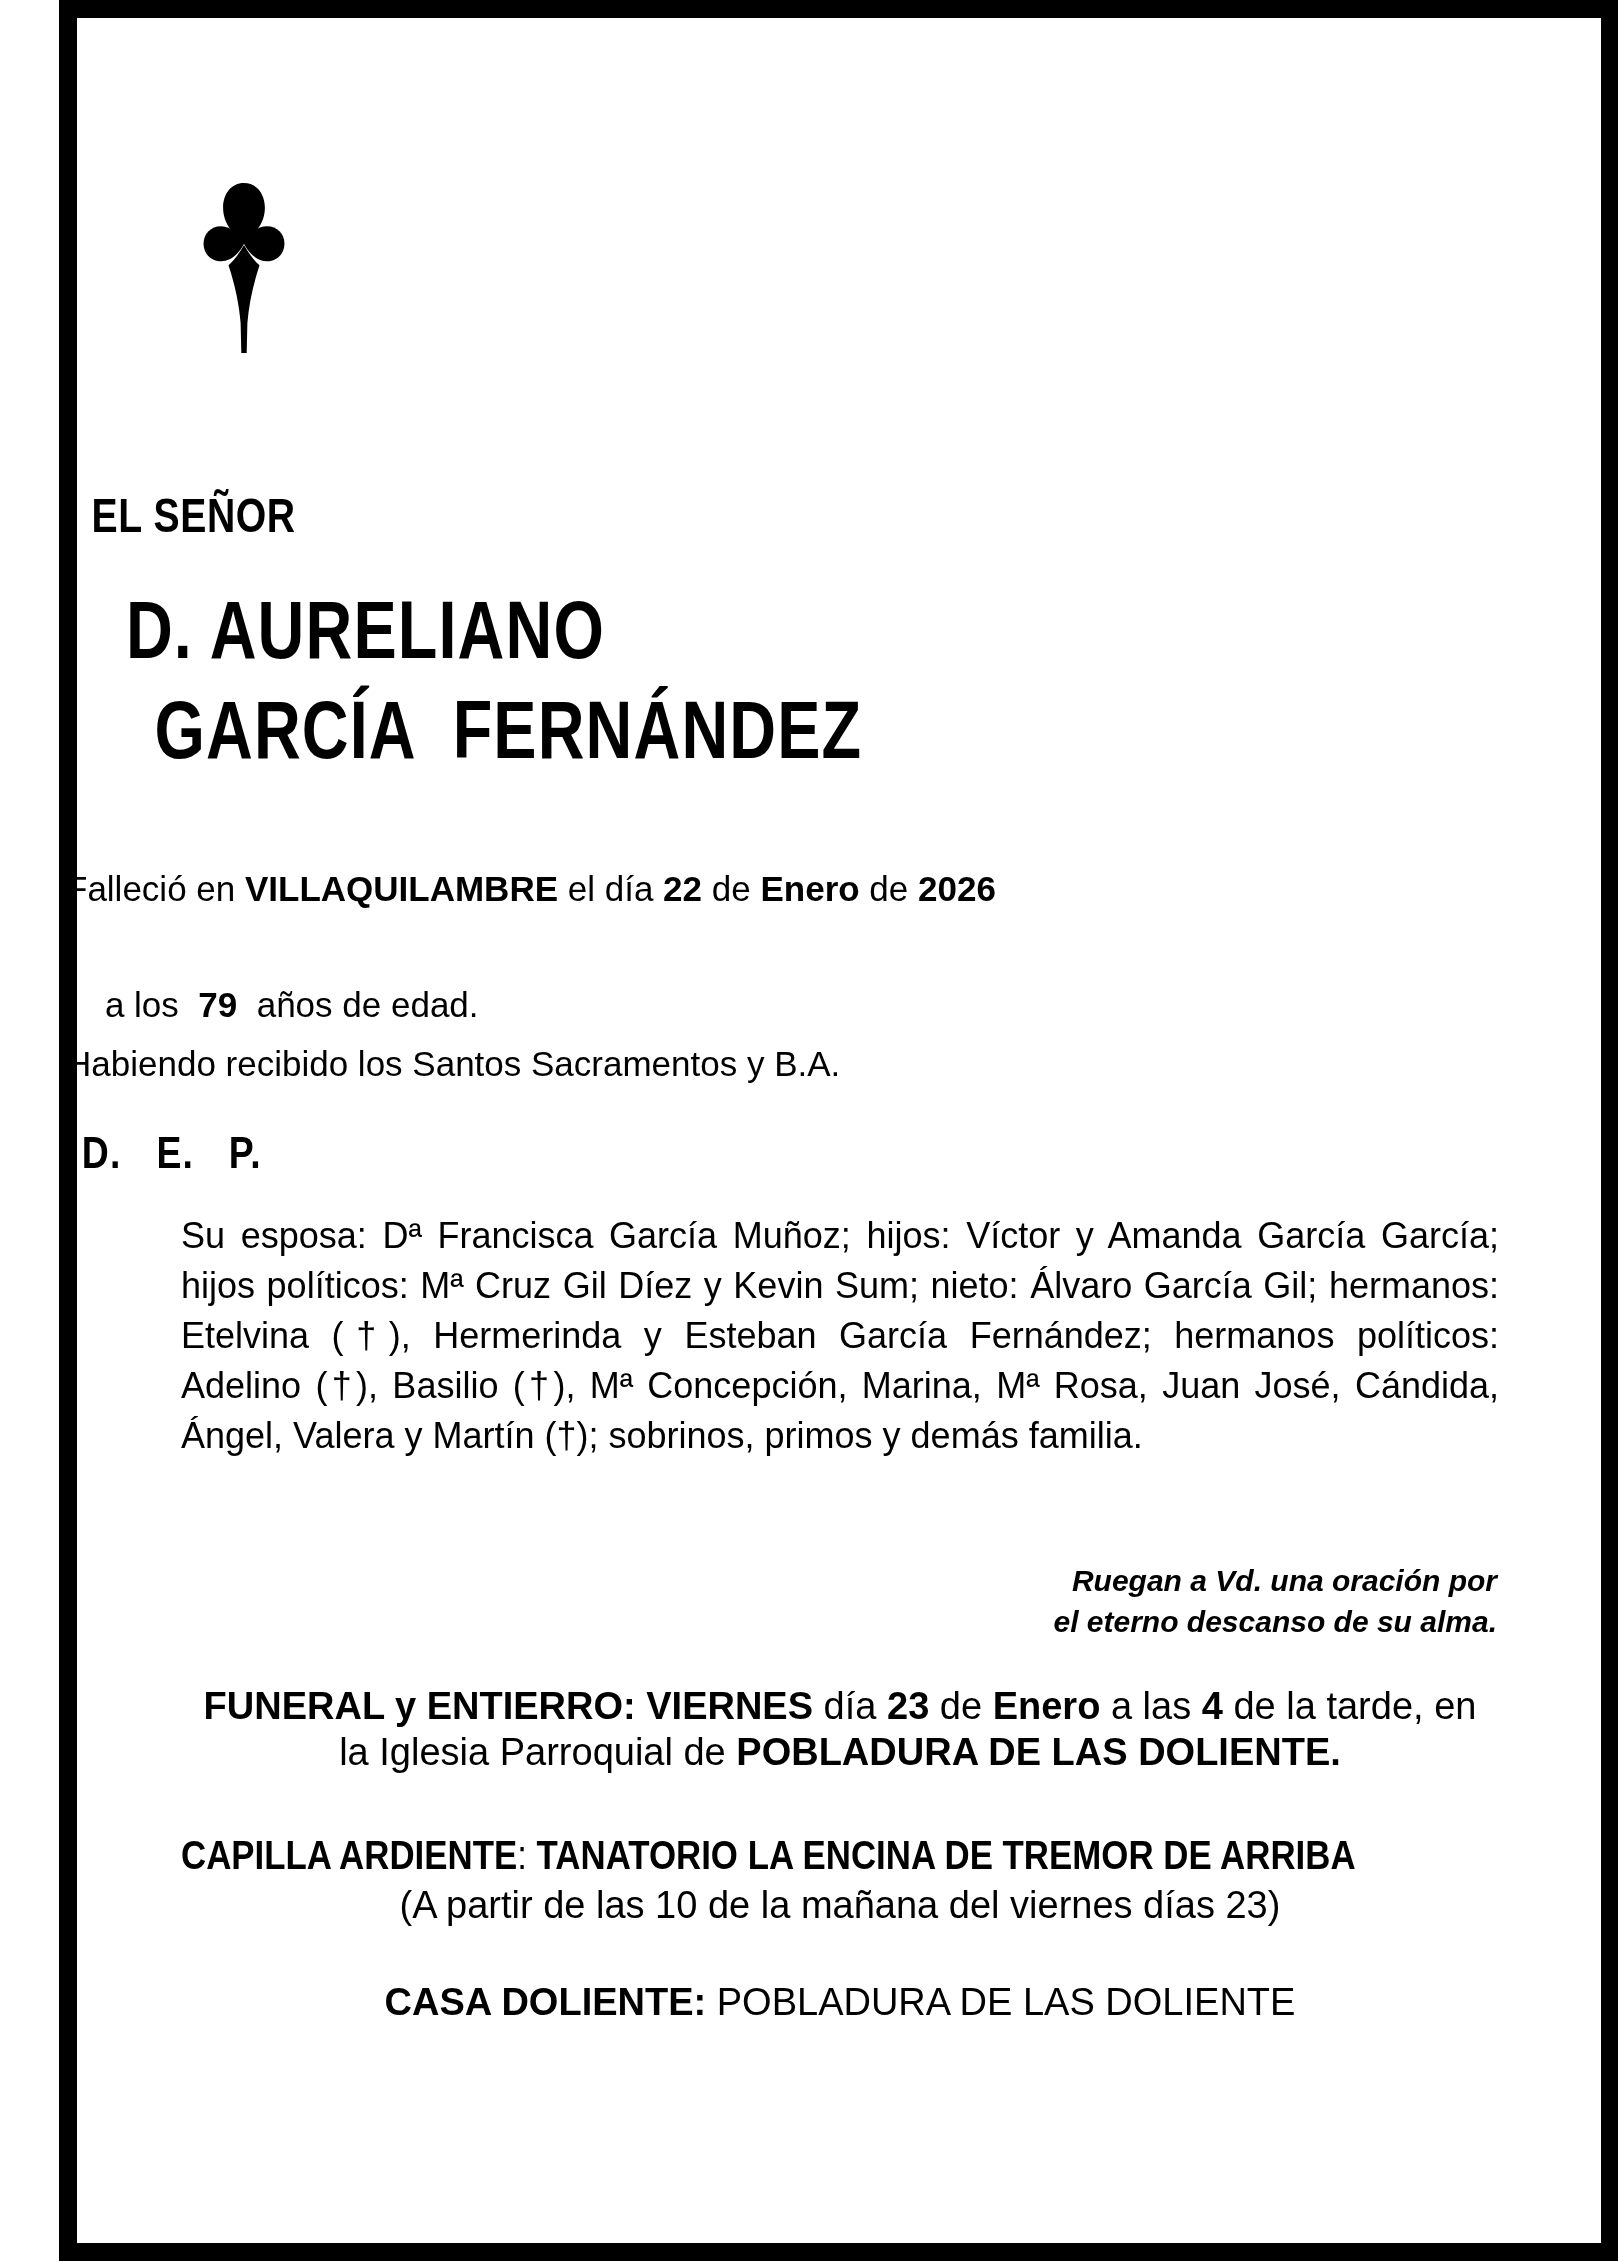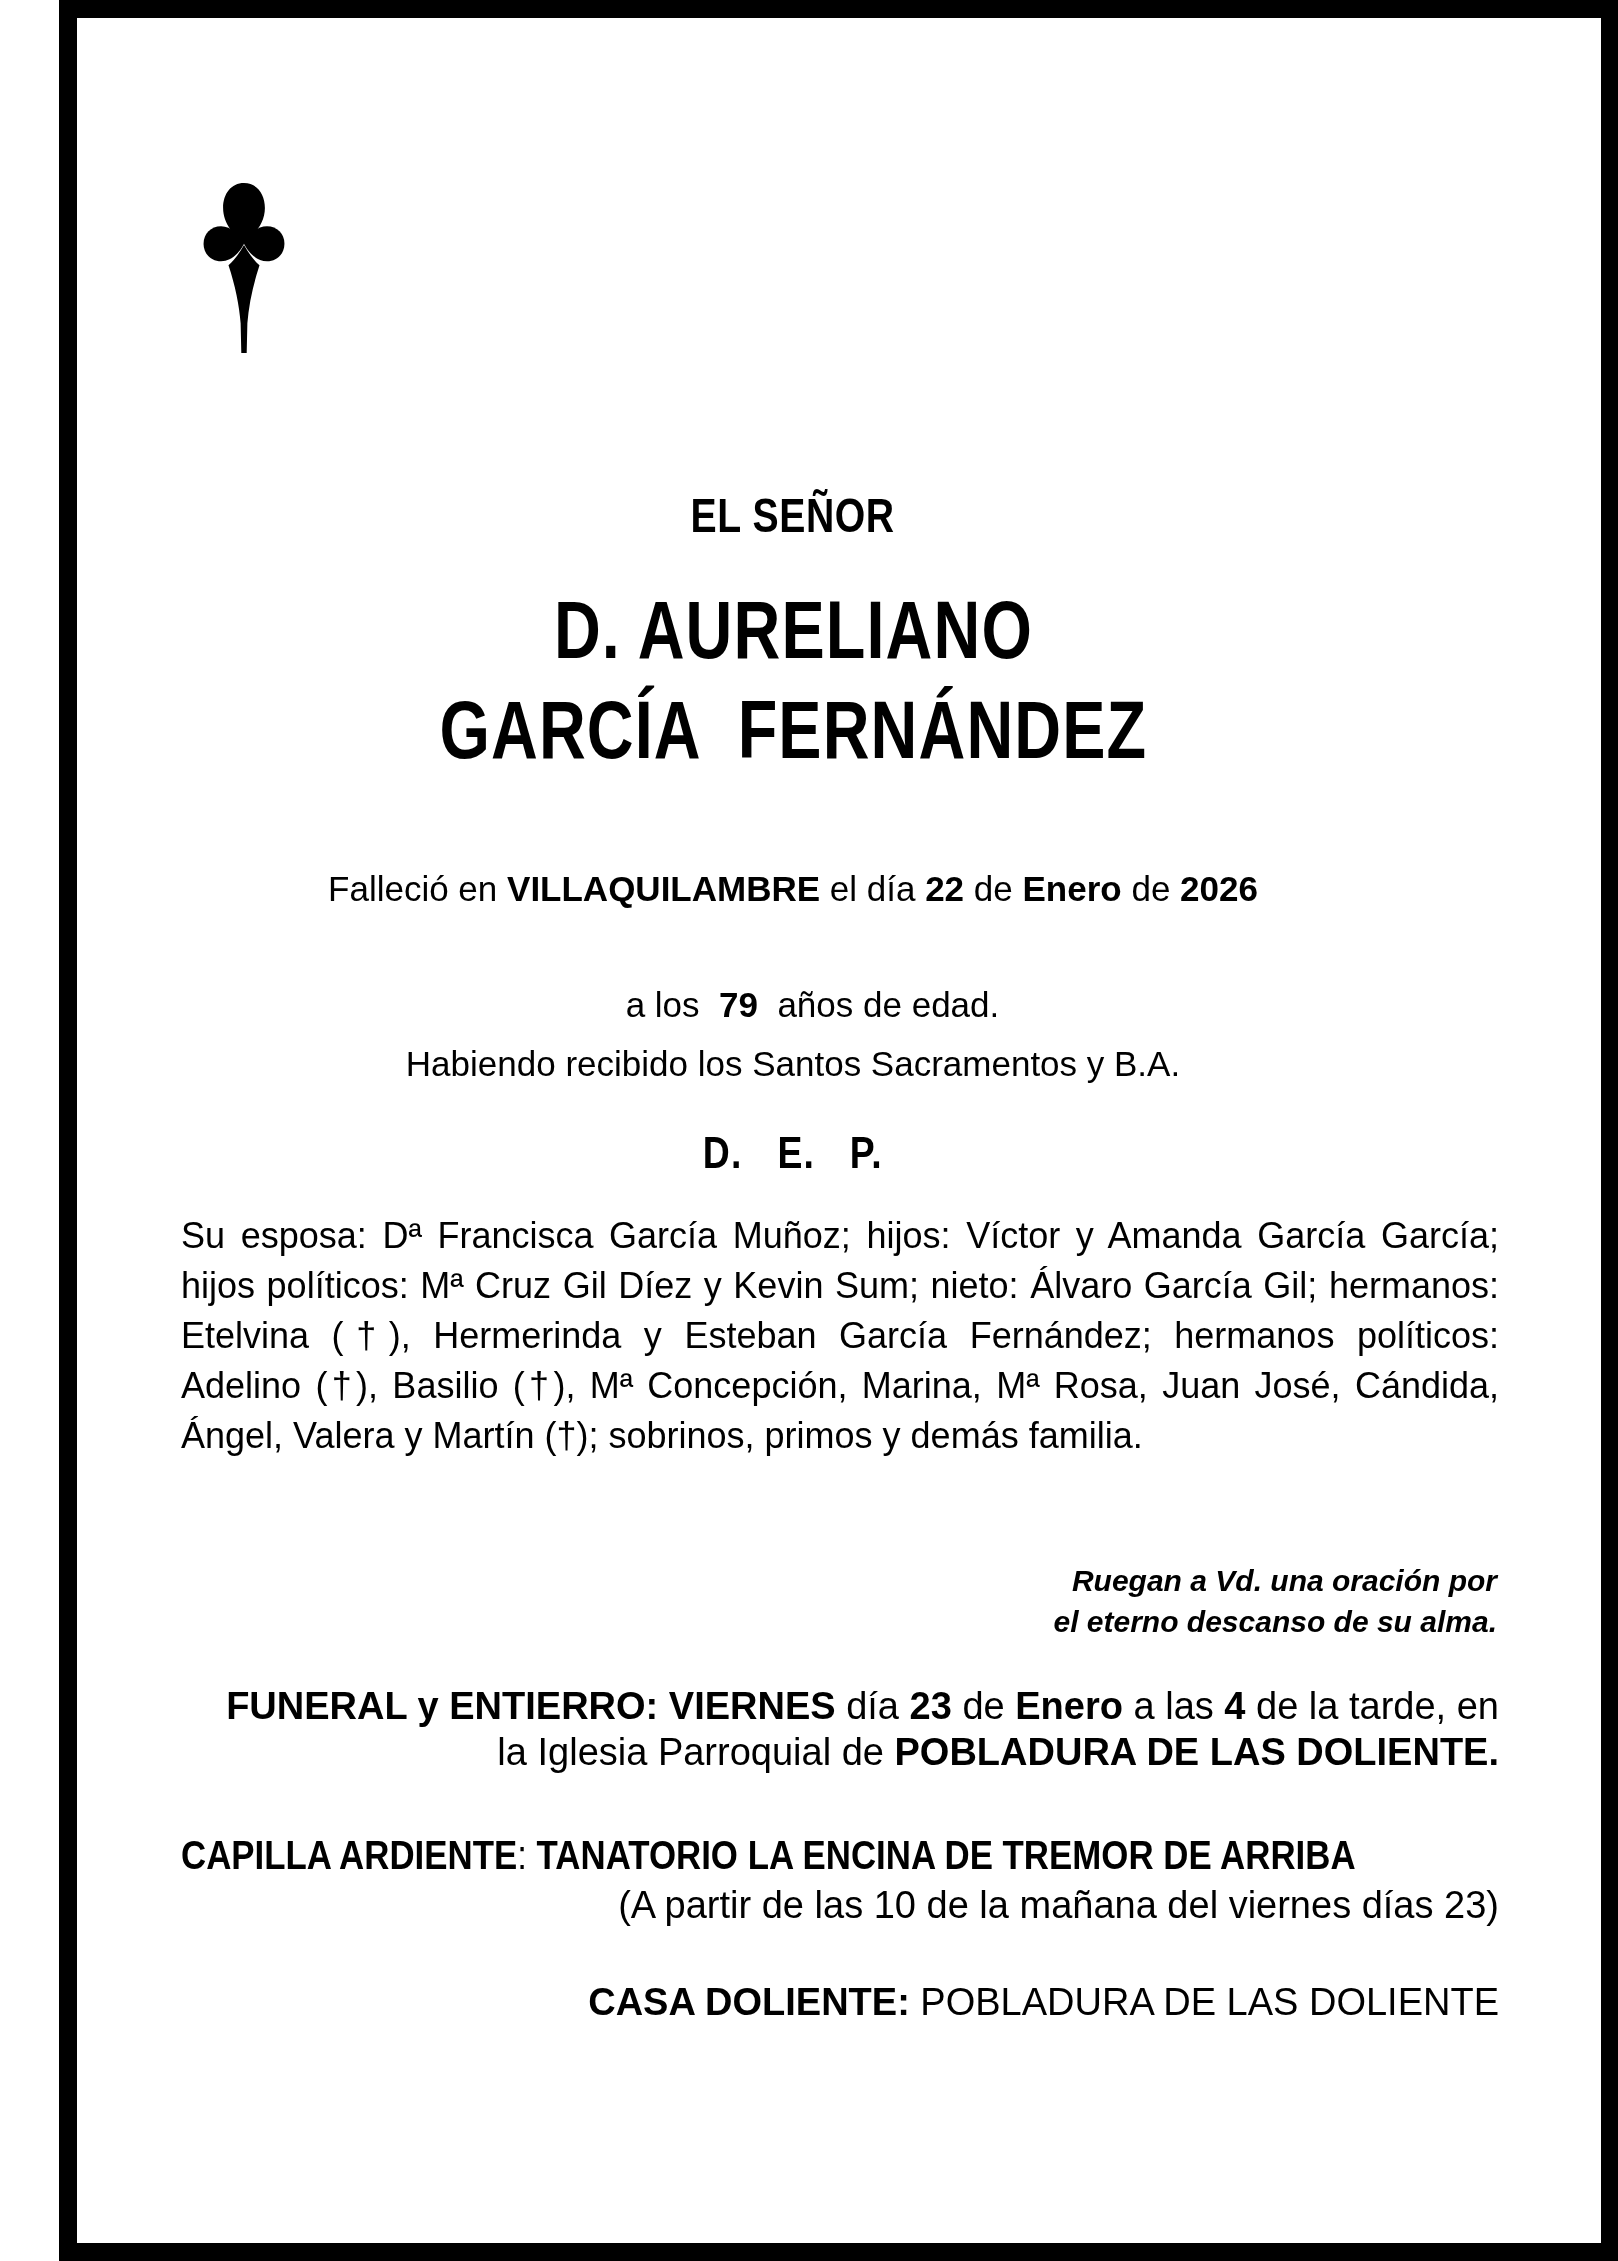--- a/index.html
+++ b/index.html
@@ -13,29 +13,28 @@
     overflow: hidden;
   }
   .frame {
     position: absolute;
     left: 59px; top: 0; right: 0; bottom: 0;
     border: 18.5px solid #000000;
     box-sizing: border-box;
   }
   .center-block {
     position: absolute;
-    left: 85px;
+    left: 66px;
     width: 1416px;
-    text-align: center;
   }
   .left-block {
     position: absolute;
     left: 181px;
     width: 1318px;
-    text-align: right;
+    text-align: center;
   }
   .condensed {
     display: inline-block;
     transform: scaleX(0.8);
     transform-origin: center center;
     white-space: pre;
     font-weight: bold;
   }
   .condensed-left {
     display: inline-block;

